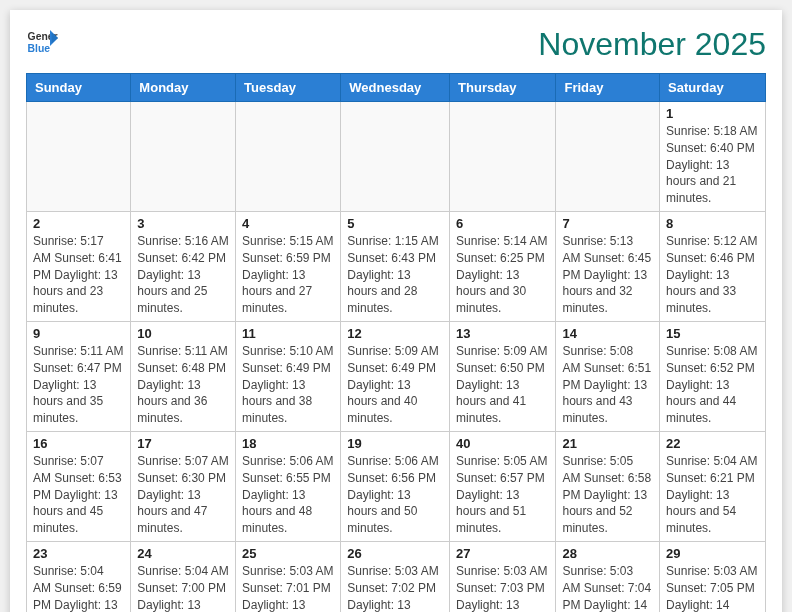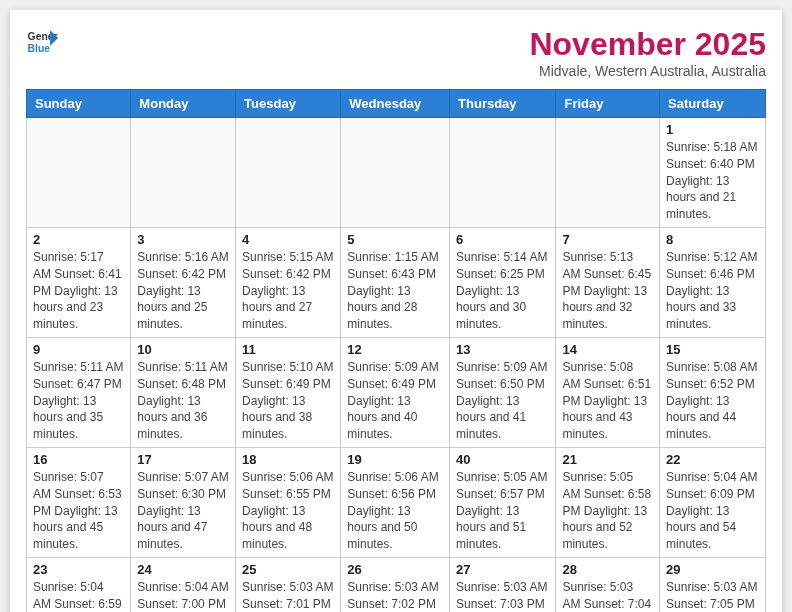--- a/index.html
+++ b/index.html
@@ -32,22 +32,22 @@
     }
     .logo-icon {
       width: 32px;
       height: 32px;
     }
     .title-area {
       text-align: right;
     }
     .calendar-title {
       font-size: 32px;
-      font-weight: bold;
-      color: #be185d;
+      font-weight: normal;
+      color: #0f766e;
     }
     .calendar-subtitle {
       font-size: 14px;
       color: #555;
     }
     .calendar-grid {
       width: 100%;
       border-collapse: collapse;
       border: 1px solid #ccc;
     }
@@ -95,21 +95,20 @@
     <div class="logo-area">
       <svg class="logo-icon" viewBox="0 0 40 40">
         <text x="2" y="18" font-size="13" font-family="Arial" font-weight="bold" fill="#333">General</text>
         <text x="2" y="32" font-size="13" font-family="Arial" font-weight="bold" fill="#2b7fd4">Blue</text>
         <polygon points="30,5 40,15 30,25" fill="#2b7fd4"></polygon>
         <polygon points="32,8 40,15 32,22" fill="#1a6bb5" opacity="0.6"></polygon>
       </svg>
     </div>
     <div class="title-area">
       <div class="calendar-title">November 2025</div>
-      <div class="calendar-subtitle">Midvale, Western Australia, Australia</div>
     </div>
   </div>
 
   <table class="calendar-grid">
     <thead>
       <tr>
         <th>Sunday</th>
         <th>Monday</th>
         <th>Tuesday</th>
         <th>Wednesday</th>
@@ -145,21 +144,21 @@
           <td>
             <span class="day-number">3</span>
             <div class="day-info">Sunrise: 5:16 AM
 Sunset: 6:42 PM
 Daylight: 13 hours
 and 25 minutes.</div>
           </td>
           <td>
             <span class="day-number">4</span>
             <div class="day-info">Sunrise: 5:15 AM
-Sunset: 6:42 PM
+Sunset: 6:59 PM
 Daylight: 13 hours
 and 27 minutes.</div>
           </td>
           <td>
             <span class="day-number">5</span>
             <div class="day-info">Sunrise: 1:15 AM
 Sunset: 6:43 PM
 Daylight: 13 hours
 and 28 minutes.</div>
           </td>
@@ -275,21 +274,21 @@
           <td>
             <span class="day-number">21</span>
             <div class="day-info">Sunrise: 5:05 AM
 Sunset: 6:58 PM
 Daylight: 13 hours
 and 52 minutes.</div>
           </td>
           <td>
             <span class="day-number">22</span>
             <div class="day-info">Sunrise: 5:04 AM
-Sunset: 6:09 PM
+Sunset: 6:21 PM
 Daylight: 13 hours
 and 54 minutes.</div>
           </td>
         </tr>
         <tr>
           <td>
             <span class="day-number">23</span>
             <div class="day-info">Sunrise: 5:04 AM
 Sunset: 6:59 PM
 Daylight: 13 hours

